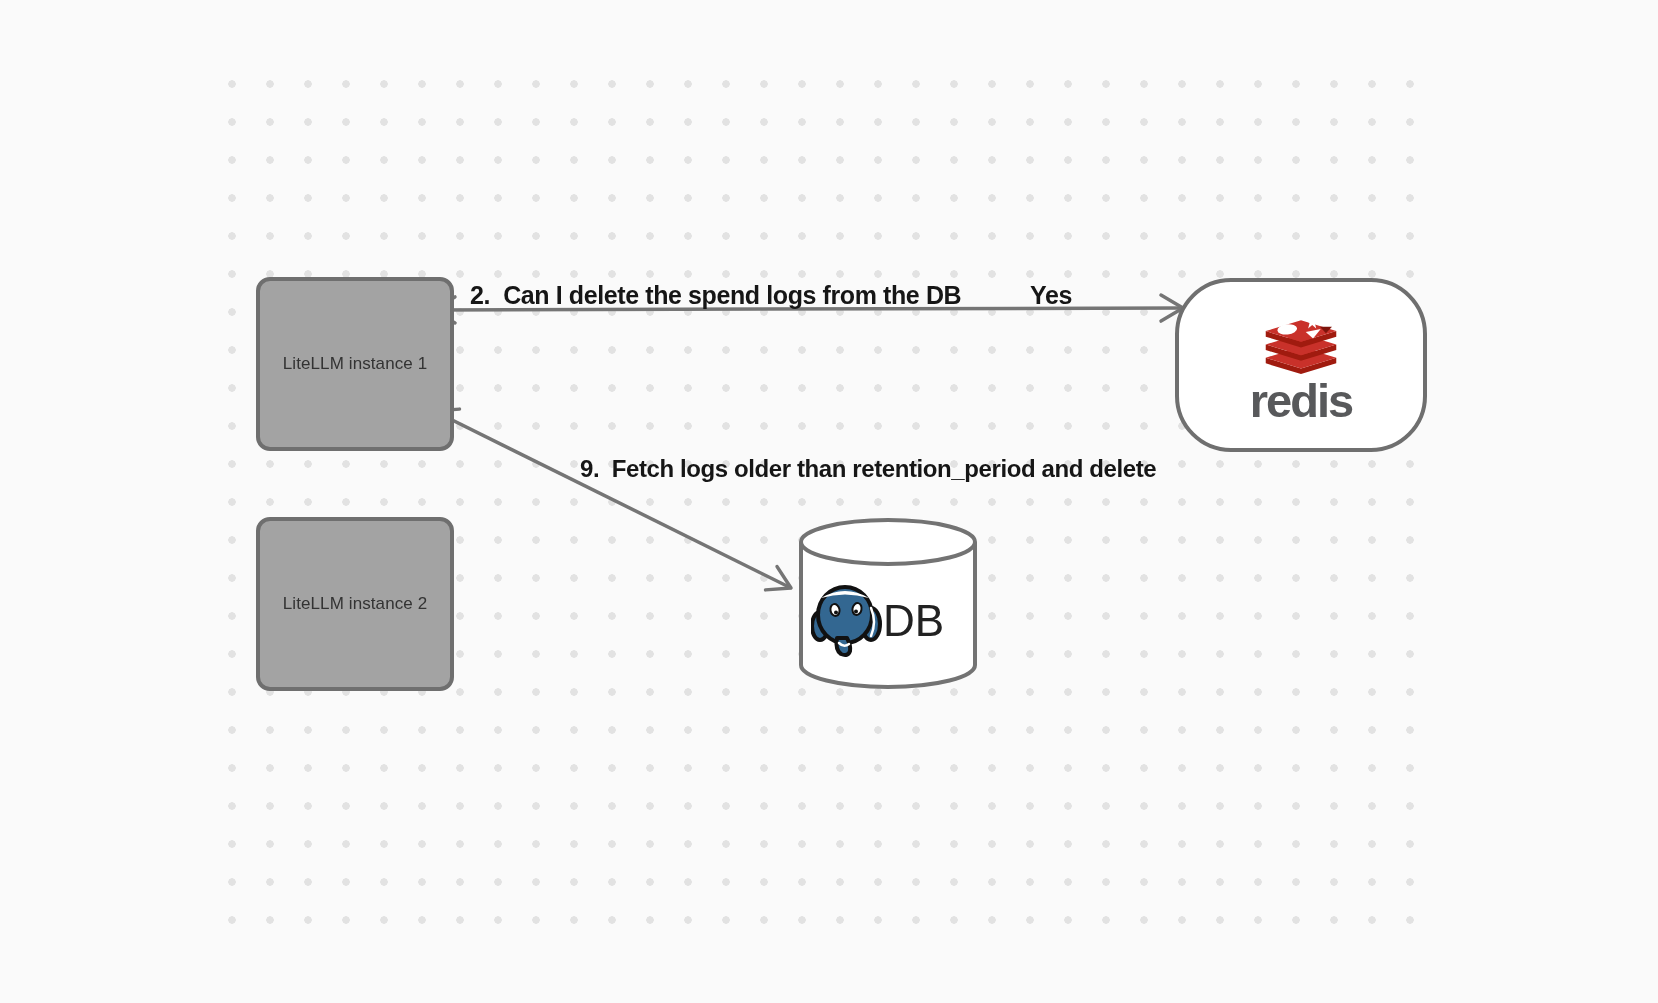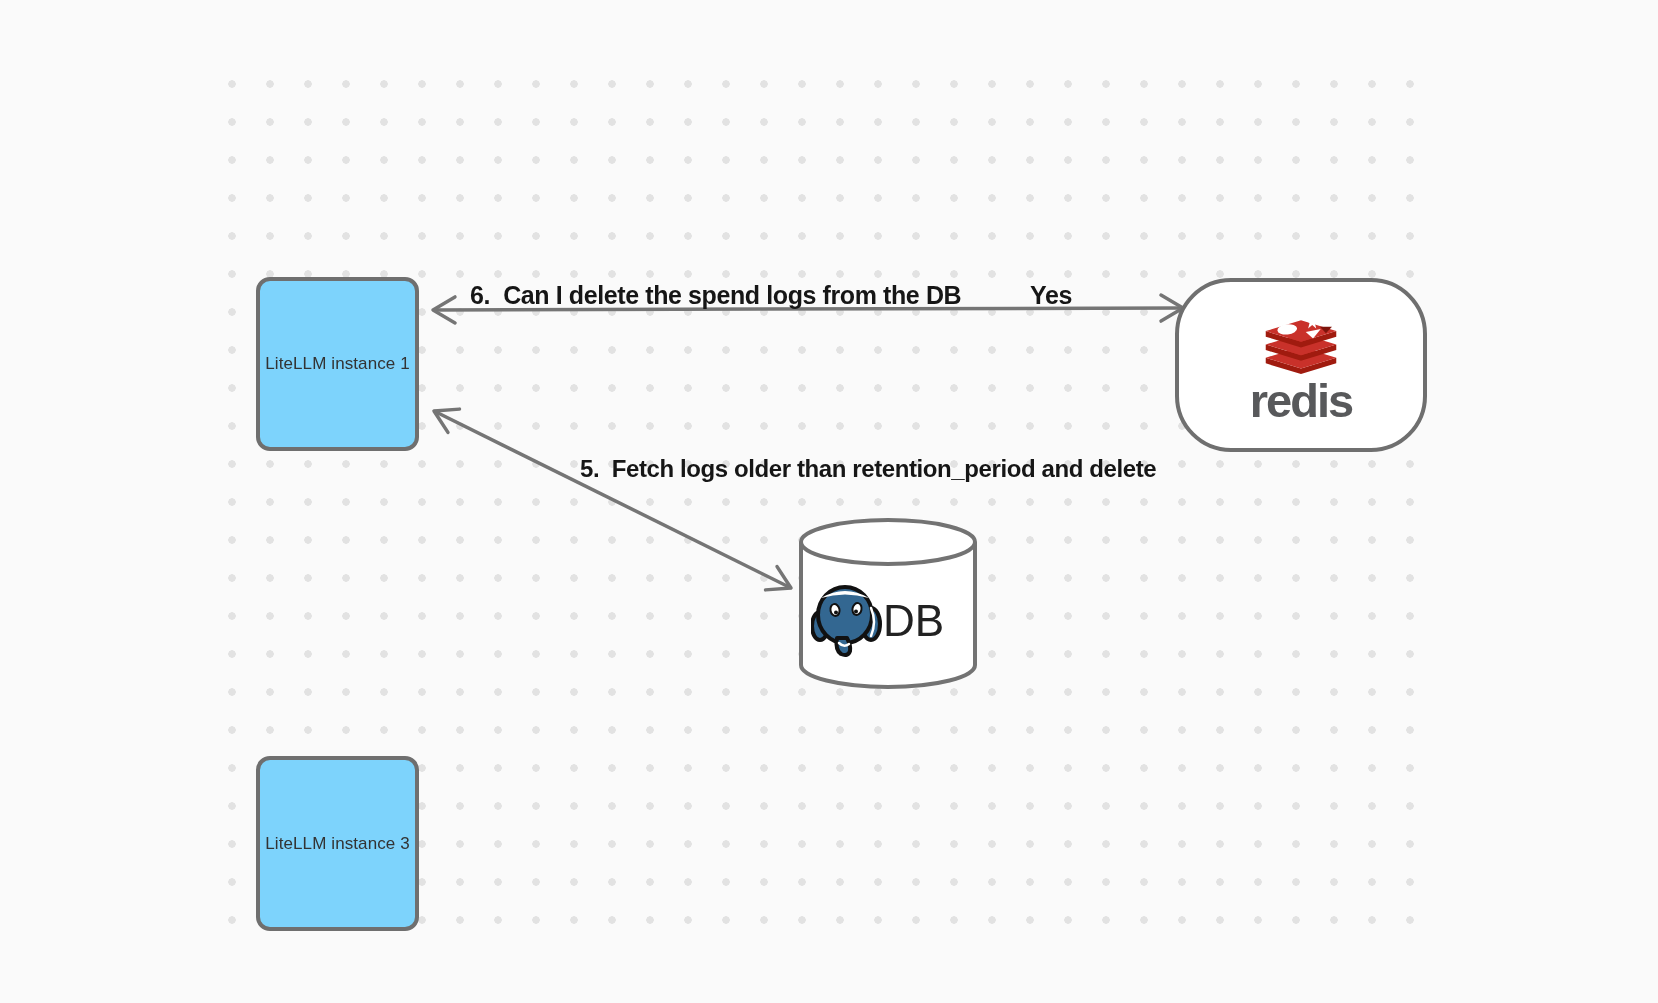--- a/index.html
+++ b/index.html
@@ -14,23 +14,23 @@
     overflow:hidden;
   }
   #dotgrid{
     position:absolute;
     left:213px;top:65px;width:1216px;height:874px;
     background-image:radial-gradient(circle at 19px 19px,#e2e2e2 3.5px,rgba(0,0,0,0) 4px);
     background-size:38px 38px;
   }
   .litellm-box{
     position:absolute;
-    left:256px;width:163px;height:174px;
+    left:256px;width:198px;height:174px;
     box-sizing:border-box;
-    background:#7dd3fc;
+    background:#a3a3a3;
     border:4px solid #6f6f6f;
     border-radius:14px;
     display:flex;align-items:center;justify-content:center;
   }
   .litellm-box .box-label{
     font-size:17px;color:#333333;letter-spacing:0.1px;
   }
   #box1{top:277px;}
   #box2{top:517px;}
   #box3{top:756px;height:175px;}
@@ -85,22 +85,22 @@
 
     <g>
       <path d="M801,542 L801,665 A87,22 0 0 0 975,665 L975,542" fill="#ffffff" stroke="#737373" stroke-width="4"></path>
       <ellipse cx="888" cy="542" rx="87" ry="22" fill="#ffffff" stroke="#737373" stroke-width="4"></ellipse>
     </g>
   </svg>
 
   <div id="box1" class="litellm-box">
     <span class="box-label">LiteLLM instance 1</span>
   </div>
-  <div id="box3" class="litellm-box">
-    <span class="box-label">LiteLLM instance 3</span>
+  <div id="box2" class="litellm-box">
+    <span class="box-label">LiteLLM instance 2</span>
   </div>
 
   <div id="redis-node">
     <svg width="86" height="70" viewBox="0 -9 100 73">
 
       <path d="M9,43.5 L9,50 L50,62.5 L91,50 L91,43.5 L50,56 Z" fill="#a01b0f"></path>
       <path d="M50,31 L91,43.5 L50,56 L9,43.5 Z" fill="#c9312a"></path>
 
       <path d="M9,28 L9,34.5 L50,47 L91,34.5 L91,28 L50,40.5 Z" fill="#a01b0f"></path>
       <path d="M50,15.5 L91,28 L50,40.5 L9,28 Z" fill="#c9312a"></path>
@@ -126,17 +126,17 @@
     <path d="M10,16 Q34,2 58,16 Q34,9 10,16 Z" fill="#ffffff"></path>
     <ellipse cx="24" cy="28" rx="4.5" ry="6" fill="#ffffff" stroke="#111111" stroke-width="2" transform="rotate(-12 24 28)"></ellipse>
     <ellipse cx="46" cy="27" rx="4.5" ry="6" fill="#ffffff" stroke="#111111" stroke-width="2" transform="rotate(12 46 27)"></ellipse>
     <circle cx="25" cy="30.5" r="2" fill="#111111"></circle>
     <circle cx="45" cy="29.5" r="2" fill="#111111"></circle>
     <path d="M60,26 Q66,40 60,54" fill="none" stroke="#ffffff" stroke-width="2.5" stroke-linecap="round"></path>
     <path d="M28,61 Q33,66 38,62" fill="none" stroke="#ffffff" stroke-width="2.5" stroke-linecap="round"></path>
   </svg>
   <div id="db-label">DB</div>
 
-  <div id="label1" class="arrow-label">6.  Can I delete the spend logs from the DB</div>
+  <div id="label1" class="arrow-label">2.  Can I delete the spend logs from the DB</div>
   <div id="label1-yes" class="arrow-label">Yes</div>
-  <div id="label2" class="arrow-label">5.  Fetch logs older than retention_period and delete</div>
+  <div id="label2" class="arrow-label">9.  Fetch logs older than retention_period and delete</div>
 
 </div>
 
 </body></html>

